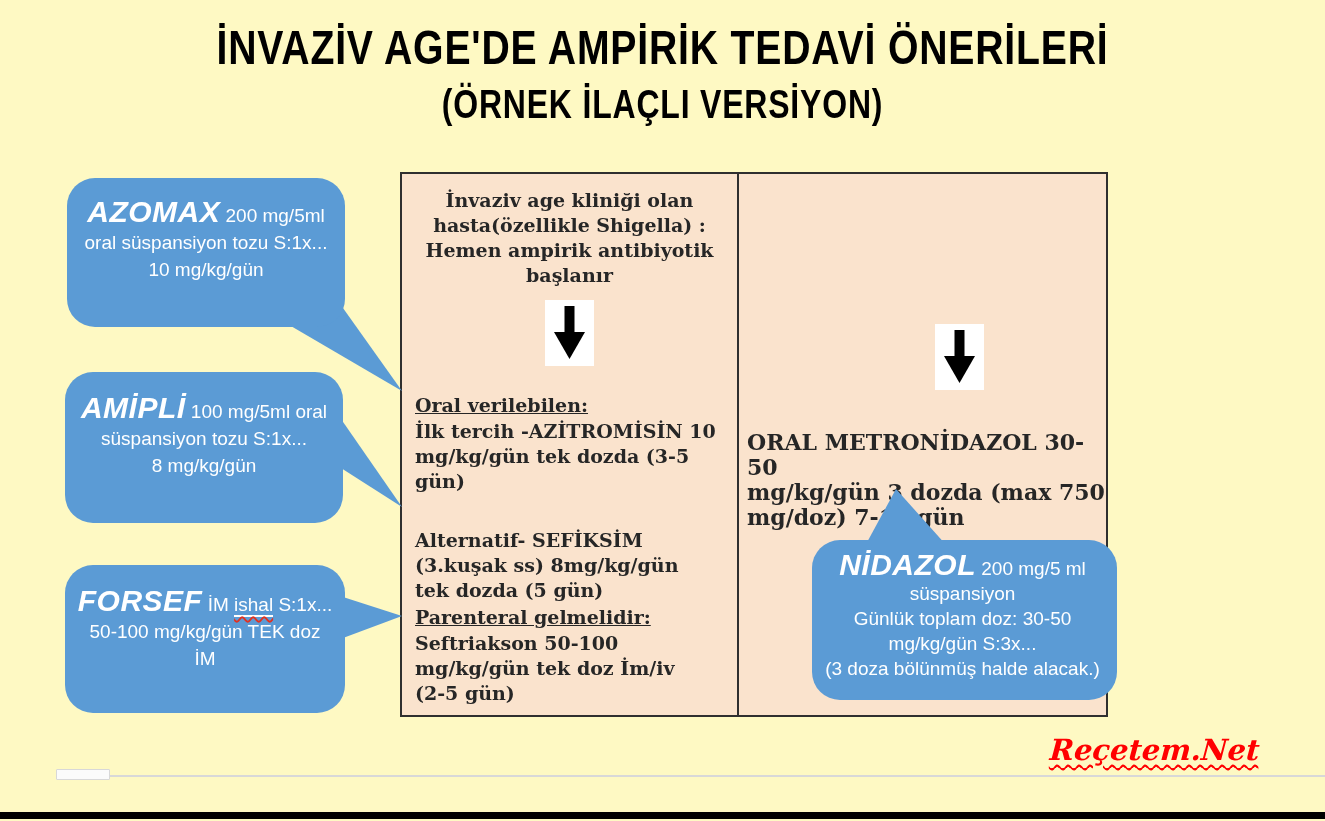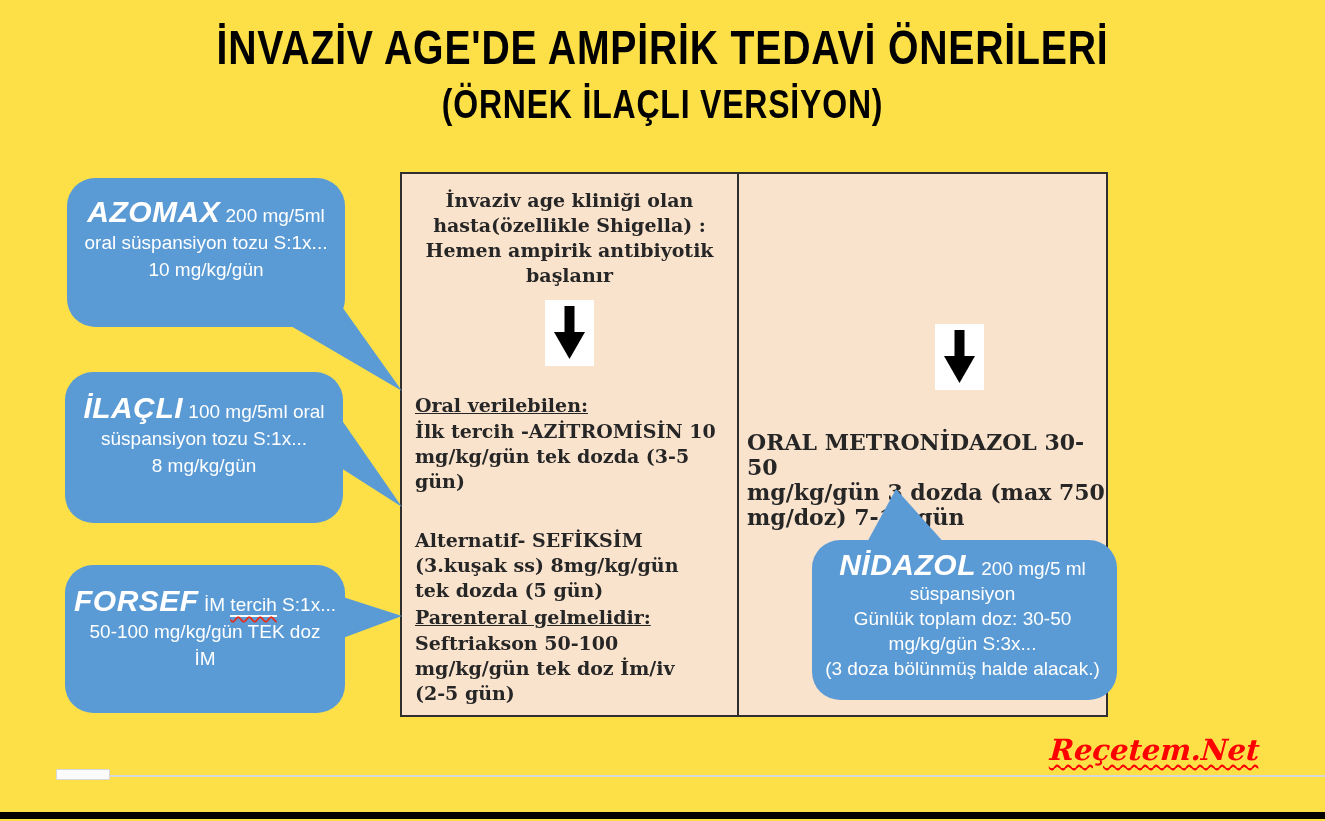--- a/index.html
+++ b/index.html
@@ -1,17 +1,17 @@
 <!DOCTYPE html>
 <html><head>
 <meta charset="utf-8">
 <style>
   html,body { margin:0; padding:0; background:#ffffff; }
   .canvas {
-    position:relative; width:1325px; height:821px; background:#fde047;
+    position:relative; width:1325px; height:821px; background:#fef9c3;
     overflow:hidden; font-family:"Liberation Sans", sans-serif;
   }
 
   
   .title {
     position:absolute; left:0; top:16px; width:100%; text-align:center;
     color:#000; transform:scaleX(0.80); transform-origin:center top;
     font-weight:bold;
   }
   .title .line1 { font-size:49px; line-height:62px; letter-spacing:1px; }
@@ -137,27 +137,27 @@
     <polygon points="865,546 947,546 896,489" fill="#5b9bd5"></polygon>
   </svg>
 
   <div class="callout callout-azomax">
     <span class="drug-name">AZOMAX</span><span class="drug-rest"> 200 mg/5ml
 oral süspansiyon tozu S:1x...
 10 mg/kg/gün</span>
   </div>
 
   <div class="callout callout-zimax">
-    <span class="drug-name">İLAÇLI</span><span class="drug-rest"> 100 mg/5ml oral
+    <span class="drug-name">AMİPLİ</span><span class="drug-rest"> 100 mg/5ml oral
 süspansiyon tozu S:1x...
 8 mg/kg/gün</span>
   </div>
 
   <div class="callout callout-forsef">
-    <span class="drug-name">FORSEF</span><span class="drug-rest"> İM </span><span class="drug-rest wavy-word">tercih</span><span class="drug-rest"> S:1x...
+    <span class="drug-name">FORSEF</span><span class="drug-rest"> İM </span><span class="drug-rest wavy-word">ishal</span><span class="drug-rest"> S:1x...
 50-100 mg/kg/gün TEK doz
 İM</span>
   </div>
 
   <div class="callout callout-nidazol">
     <span class="drug-name">NİDAZOL</span><span class="drug-rest"> 200 mg/5 ml
 süspansiyon
 Günlük toplam doz: 30-50
 mg/kg/gün S:3x...
 (3 doza bölünmüş halde alacak.)</span>

